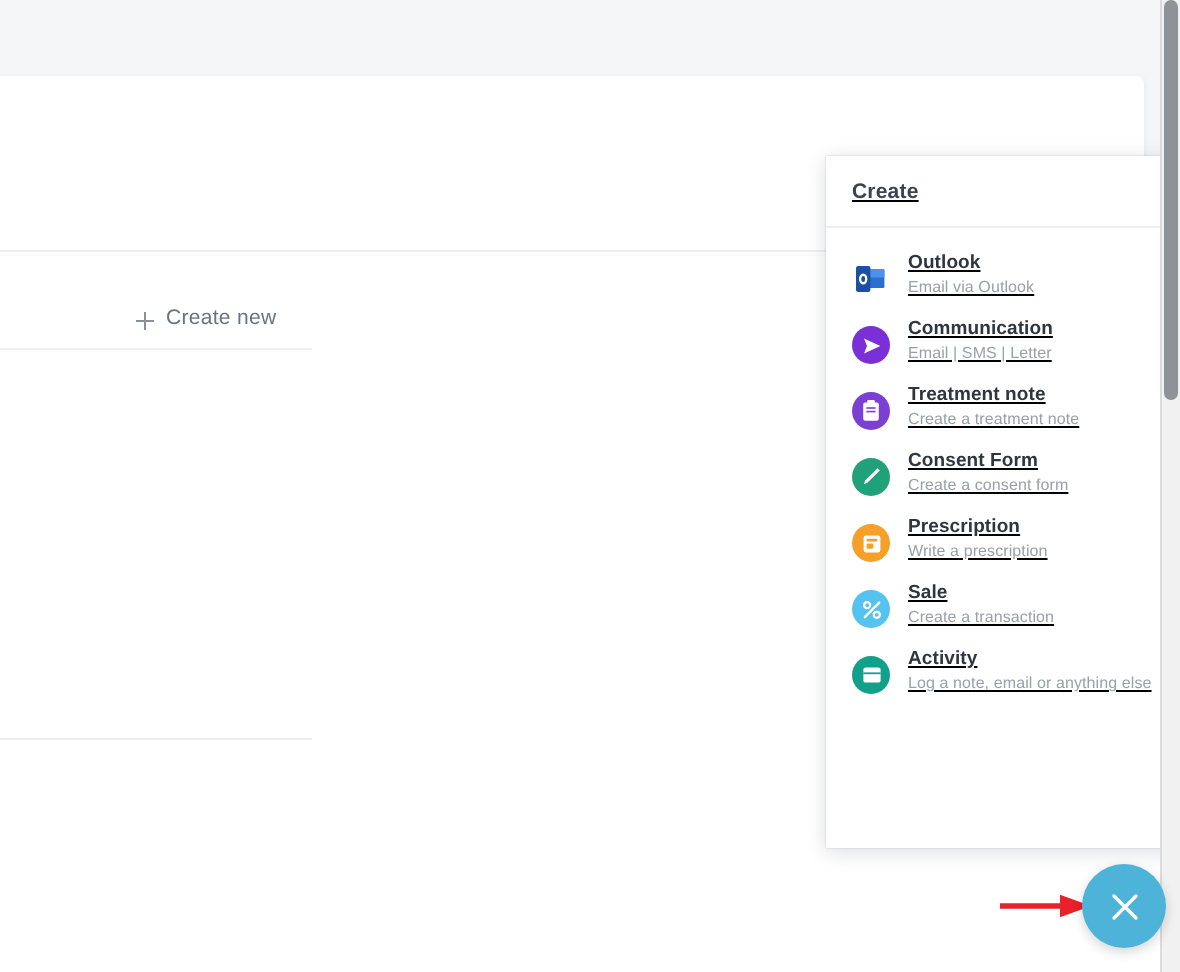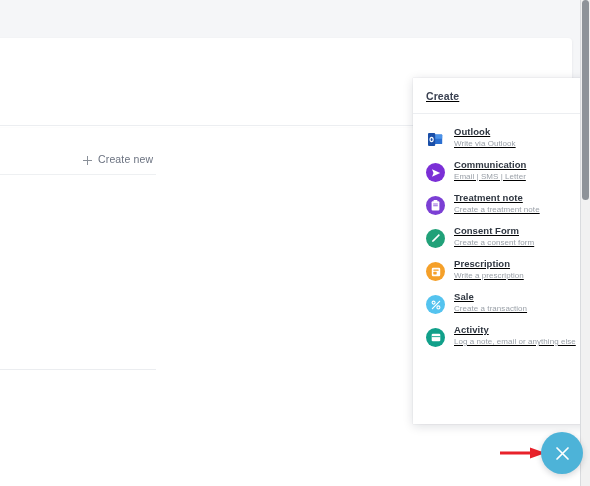--- a/index.html
+++ b/index.html
@@ -32,21 +32,21 @@
     position: absolute; left: 0; top: 241px; width: 170px; height: 1px;
     background: #ebedf0;
   }
   .below-strip {
     position: absolute; left: 0; top: 371px; width: 590px; height: 115px;
     background: #ffffff;
   }
 
   
   .create-new-btn {
-    position: absolute; left: 83px; top: 153px;
+    position: absolute; left: 68px; top: 153px;
     display: flex; align-items: flex-end; gap: 6px;
     color: #6b7280; font-size: 10.5px; letter-spacing: .15px;
     cursor: pointer; background: transparent; border: none;
     font-family: "Liberation Sans", sans-serif;
   }
   .plus-ic {
     width: 9px; height: 9px; position: relative; display: inline-block;
   }
   .plus-ic::before, .plus-ic::after {
     content: ""; position: absolute; background: #8a9099;
@@ -192,21 +192,21 @@
             <svg width="15" height="13" viewBox="0 0 15 13">
               <rect x="6.6" y="1.6" width="7.6" height="9.4" rx="0.6" fill="#2b6fd1"></rect>
               <rect x="6.6" y="1.6" width="7.6" height="4.1" rx="0.6" fill="#4b92e8"></rect>
               <rect x="0" y="0" width="7.2" height="13" rx="1.1" fill="#1b4fa8"></rect>
               <ellipse cx="3.6" cy="6.5" rx="2.1" ry="2.8" fill="#ffffff"></ellipse>
               <ellipse cx="3.6" cy="6.5" rx="0.95" ry="1.5" fill="#1b4fa8"></ellipse>
             </svg>
           </span>
           <span class="mi-text">
             <div class="mi-title">Outlook</div>
-            <div class="mi-sub">Write via Outlook</div>
+            <div class="mi-sub">Email via Outlook</div>
           </span>
         </div>
         <div class="menu-item">
           <span class="mi-icon" style="background: rgb(123, 47, 214);">
             <svg width="10" height="10" viewBox="0 0 10 10">
               <path d="M9.2 5 L1 1.3 L2.5 5 L1 8.7 Z" fill="#ffffff"></path>
             </svg>
           </span>
           <span class="mi-text">
             <div class="mi-title">Communication</div>

